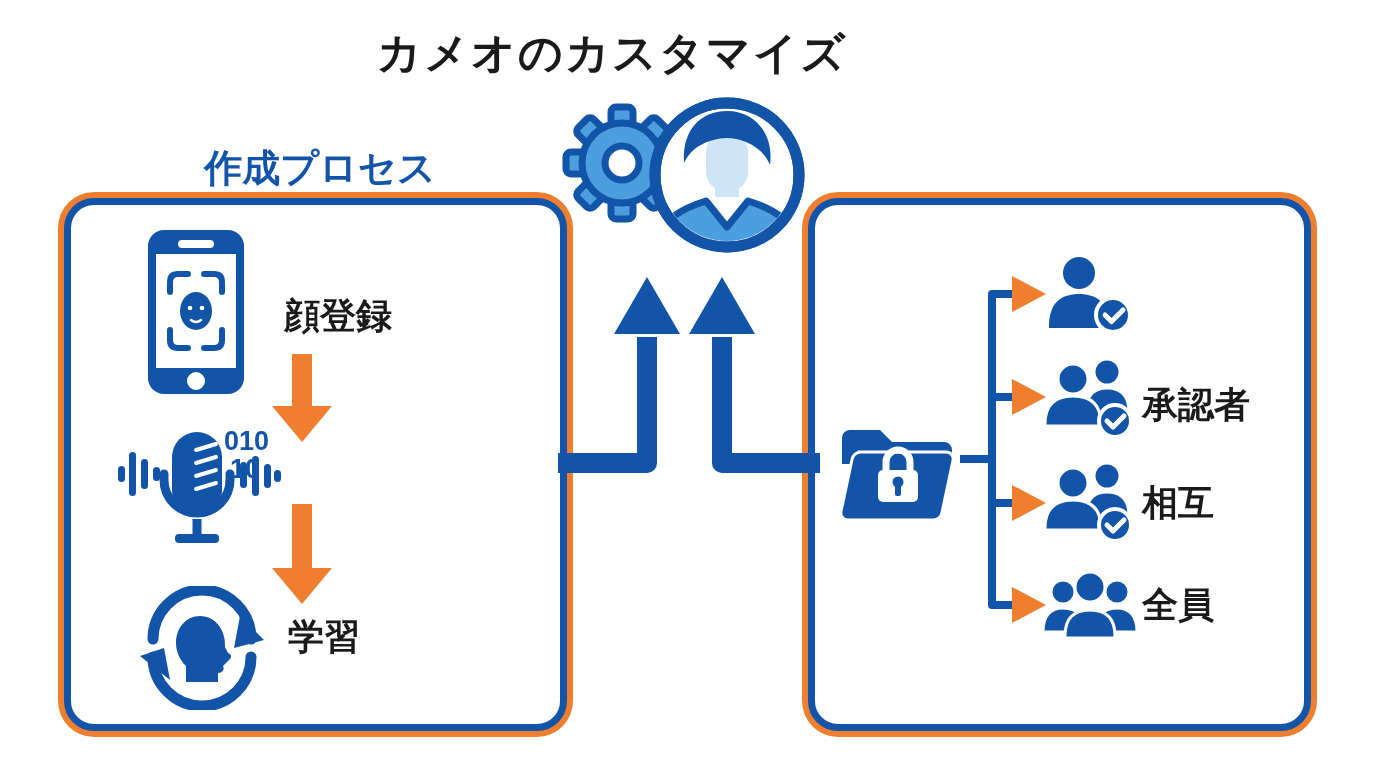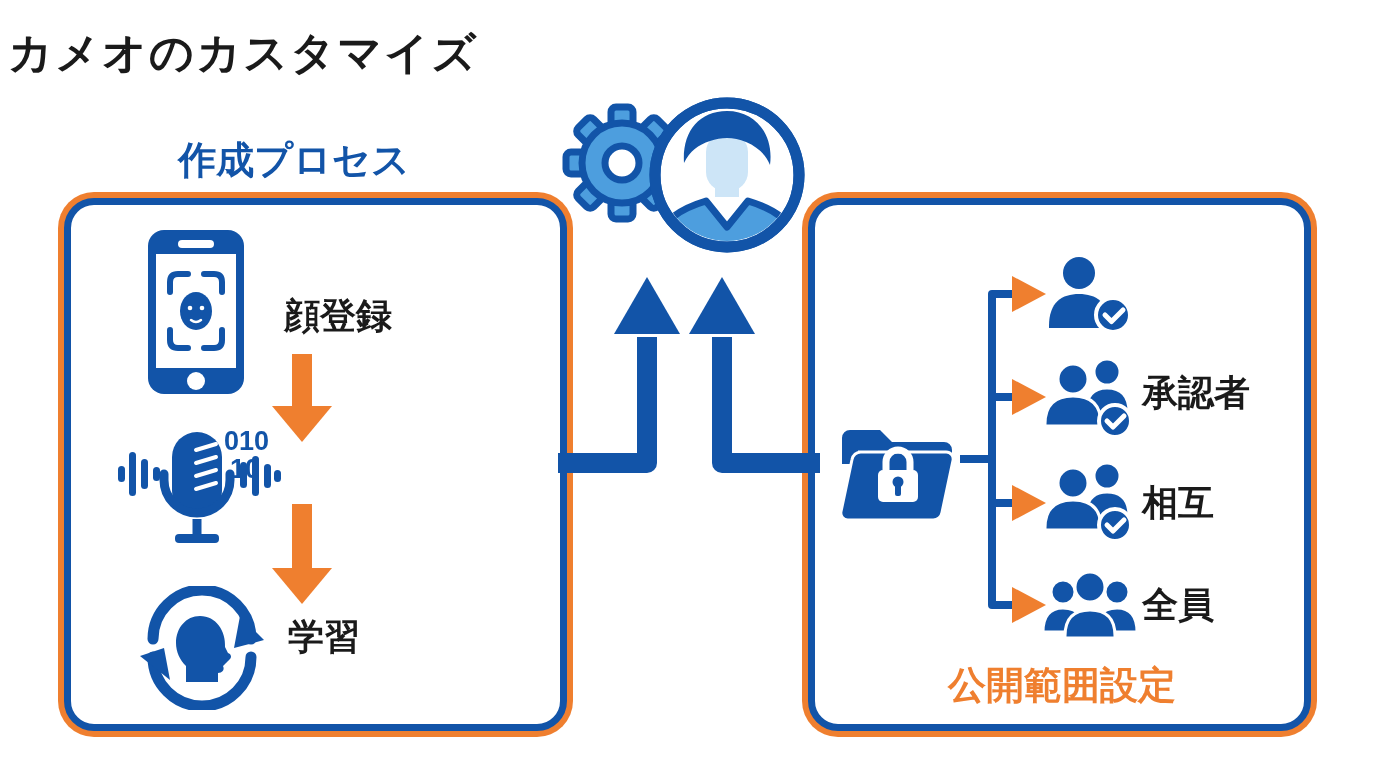--- a/index.html
+++ b/index.html
@@ -1,39 +1,39 @@
 <!DOCTYPE html>
 <html><head>
 <meta charset="utf-8">
 <style>
   html,body{margin:0;padding:0;background:#fff;}
   .canvas{position:relative;width:1376px;height:768px;background:#ffffff;overflow:hidden;
           font-family:"Liberation Sans","DejaVu Sans",sans-serif;}
   .abs{position:absolute;}
-  .title{left:8px;top:26px;width:1224px;font-size:44px;line-height:54px;
+  .title{left:0;top:26px;width:1224px;text-align:center;font-size:44px;line-height:54px;
          font-weight:900;color:#1a1a1a;letter-spacing:2px;white-space:nowrap;}
   .panel-heading{top:134px;width:500px;text-align:center;font-size:38px;line-height:52px;
          font-weight:900;color:#1254a8;white-space:nowrap;}
   .box{width:503px;height:533px;box-sizing:border-box;border:7px solid #1254a8;border-radius:30px;
        box-shadow:0 0 0 6px #ef7f2f;background:#fff;z-index:1;}
   .label{font-size:36px;line-height:50px;font-weight:900;color:#1a1a1a;white-space:nowrap;z-index:3;}
   .footer-label{left:812px;top:660px;width:500px;text-align:center;font-size:38px;line-height:50px;
        font-weight:900;color:#ef7f2f;white-space:nowrap;z-index:3;}
   .icon{z-index:2;}
   .overlay{left:0;top:0;z-index:5;pointer-events:none;}
   .center-ic{z-index:6;}
   svg text{font-family:"Liberation Sans","DejaVu Sans",sans-serif;}
 </style>
 </head>
 <body>
 
 <div class="canvas">
 
   <div class="abs title">カメオのカスタマイズ</div>
-  <div class="abs panel-heading" style="left:44px;">作成プロセス</div>
+  <div class="abs panel-heading" style="left:70px;margin-top:8px;">作成プロセス</div>
 
   <div class="abs box" style="left:64px;top:198px;"></div>
   <div class="abs box" style="left:808px;top:198px;"></div>
 
   <svg class="abs center-ic" style="left:540px;top:85px;" width="280" height="180" viewBox="0 0 280 180">
     <g>
       <g fill="#4d9ede" stroke="#1254a8" stroke-width="7">
         <rect x="71" y="22" width="22" height="26" rx="5" transform="rotate(0 82 78)"></rect>
         <rect x="71" y="22" width="22" height="26" rx="5" transform="rotate(45 82 78)"></rect>
         <rect x="71" y="22" width="22" height="26" rx="5" transform="rotate(90 82 78)"></rect>
@@ -166,21 +166,21 @@
   <svg class="abs icon" style="left:1044px;top:358px;" width="94" height="84" viewBox="0 0 94 84">
     <g fill="#1254a8" stroke="#ffffff" stroke-width="3">
       <circle cx="63" cy="14" r="13"></circle>
       <path d="M42 54 C42 36 51 30 63 30 C75 30 85 36 85 54 V56 H42 Z"></path>
       <circle cx="29" cy="21" r="15"></circle>
       <path d="M1 66 C1 45 13 38 29 38 C45 38 57 45 57 66 V68 H1 Z"></path>
     </g>
     <circle cx="71" cy="63" r="16" fill="#1254a8" stroke="#ffffff" stroke-width="4"></circle>
     <path d="M63 63 l6 6 l11 -11" fill="none" stroke="#ffffff" stroke-width="5" stroke-linecap="round" stroke-linejoin="round"></path>
   </svg>
-  <div class="abs label" style="left:1142px;top:368px;">承認者</div>
+  <div class="abs label" style="left:1142px;top:380px;">承認者</div>
 
   <svg class="abs icon" style="left:1044px;top:462px;" width="94" height="84" viewBox="0 0 94 84">
     <g fill="#1254a8" stroke="#ffffff" stroke-width="3">
       <circle cx="63" cy="14" r="13"></circle>
       <path d="M42 54 C42 36 51 30 63 30 C75 30 85 36 85 54 V56 H42 Z"></path>
       <circle cx="29" cy="21" r="15"></circle>
       <path d="M1 66 C1 45 13 38 29 38 C45 38 57 45 57 66 V68 H1 Z"></path>
     </g>
     <circle cx="71" cy="63" r="16" fill="#1254a8" stroke="#ffffff" stroke-width="4"></circle>
     <path d="M63 63 l6 6 l11 -11" fill="none" stroke="#ffffff" stroke-width="5" stroke-linecap="round" stroke-linejoin="round"></path>
@@ -192,15 +192,14 @@
       <circle cx="21" cy="22" r="12"></circle>
       <path d="M1 62 C1 44 10 38 21 38 C29 38 35 41 39 46 L39 62 Z"></path>
       <circle cx="75" cy="22" r="12"></circle>
       <path d="M95 62 C95 44 86 38 75 38 C67 38 61 41 57 46 L57 62 Z"></path>
       <circle cx="48" cy="17" r="15"></circle>
       <path d="M23 66 C23 46 34 40 48 40 C62 40 73 46 73 66 V68 H23 Z"></path>
     </g>
   </svg>
   <div class="abs label" style="left:1142px;top:580px;">全員</div>
 
-  <div class="abs footer-label">公開範囲設定</div>
 
 </div>
 
 </body></html>

